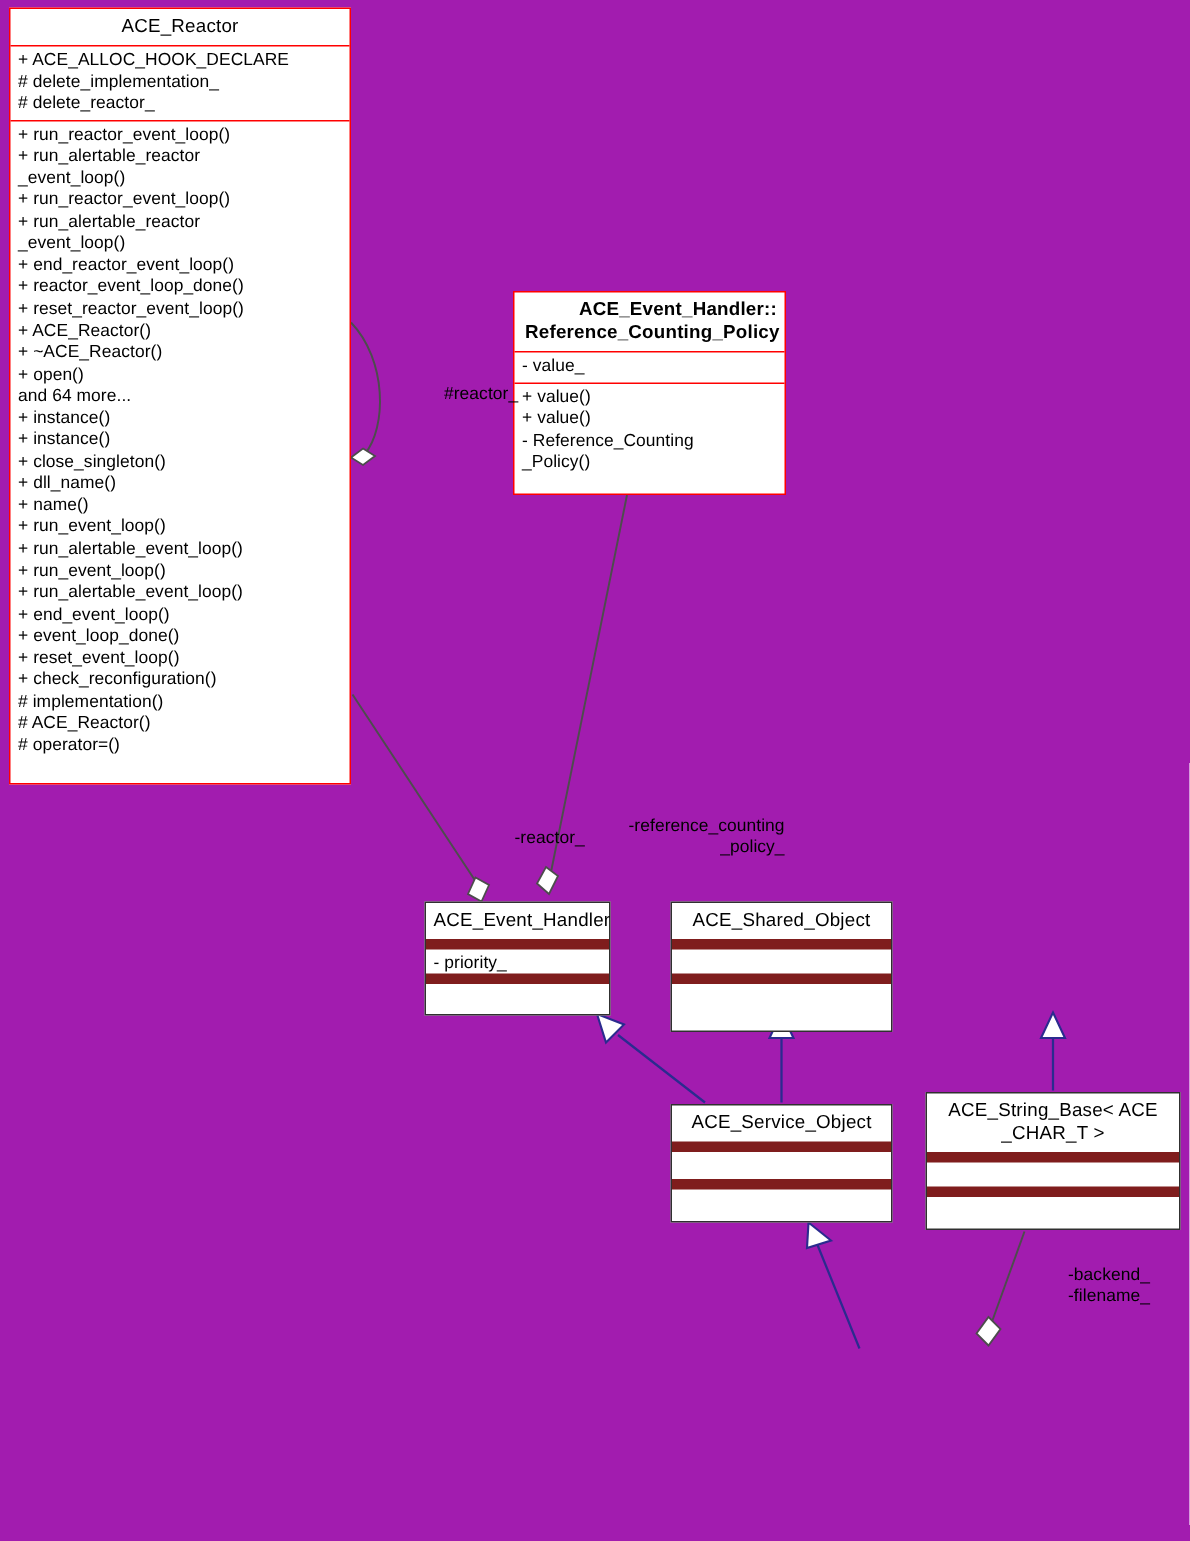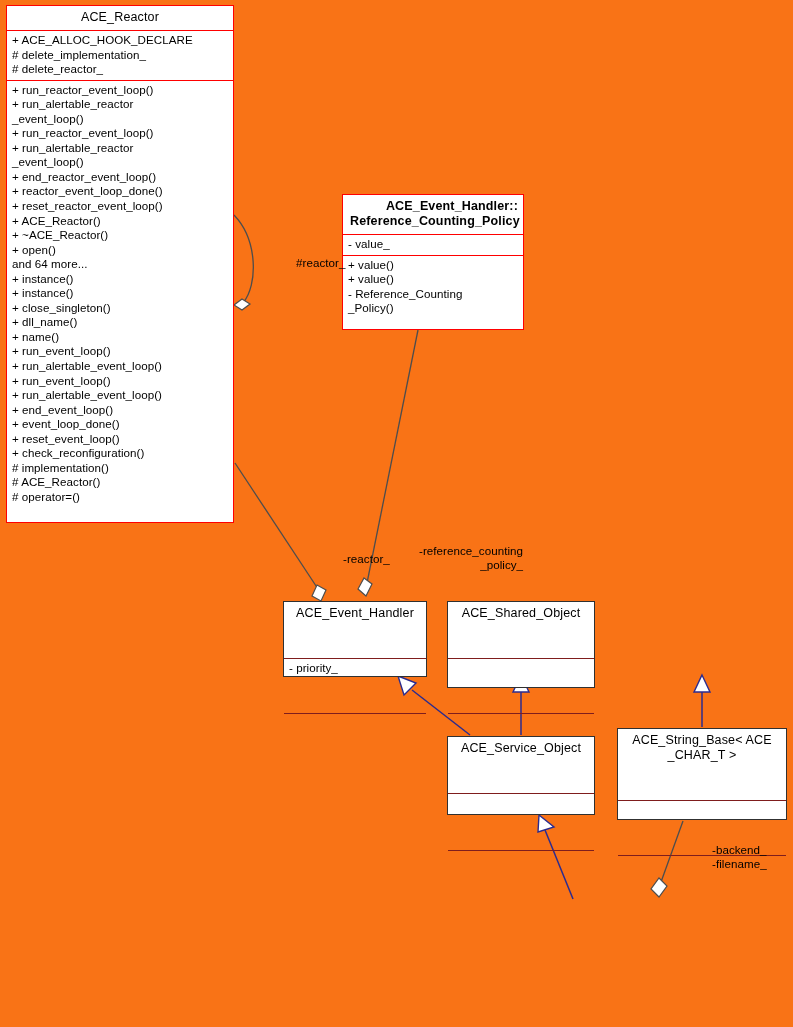--- a/index.html
+++ b/index.html
@@ -4,21 +4,21 @@
 <style>
   html, body {
     margin: 0;
     padding: 0;
     background: #ffffff;
   }
   #diagram {
     position: relative;
     width: 793px;
     height: 1027px;
-    background: #f97316;
+    background: #a21caf;
     font-family: "Liberation Sans", sans-serif;
     overflow: hidden;
   }
   #edges {
     position: absolute;
     left: 0;
     top: 0;
     width: 793px;
     height: 1027px;
     pointer-events: none;
@@ -39,22 +39,21 @@
     background: #c0c0c0;
   }
   .sect {
     box-sizing: border-box;
     padding: 2px 5px 3px 5px;
   }
   .sect.divider-red {
     border-top: 1px solid #ff0000;
   }
   .sect.divider-black {
-    border-top: 1px solid #7f1d1d;
-    margin-top: 32px;
+    border-top: 7px solid #7f1d1d;
   }
   .title {
     text-align: center;
     font-size: 12.5px;
     color: #000000;
     line-height: 15px;
     padding: 4px 5px 5px 5px;
     letter-spacing: 0.15px;
   }
   .members {
@@ -152,21 +151,21 @@
   <div class="node red" style="left:342px; top:194px; width:182px; height:136px;">
     <div class="sect title" style="white-space:pre; text-align:right; padding-left:7px;font-weight:bold;">ACE_Event_Handler::
 Reference_Counting_Policy</div>
     <div class="sect divider-red members">- value_</div>
     <div class="sect divider-red members">+ value()
 + value()
 - Reference_Counting
 _Policy()</div>
   </div>
 
-  <div class="node black" style="left:283px; top:601px; width:144px; height:76px;">
+  <div class="node black" style="left:283px; top:601px; width:124px; height:76px;">
     <div class="sect title">ACE_Event_Handler</div>
     <div class="sect divider-black members" style="height:23px;">- priority_</div>
     <div class="sect divider-black members empty-sect"></div>
   </div>
 
   <div class="node black" style="left:447px; top:601px; width:148px; height:87px;">
     <div class="sect title">ACE_Shared_Object</div>
     <div class="sect divider-black members" style="height:23px;"></div>
     <div class="sect divider-black members empty-sect"></div>
   </div>

